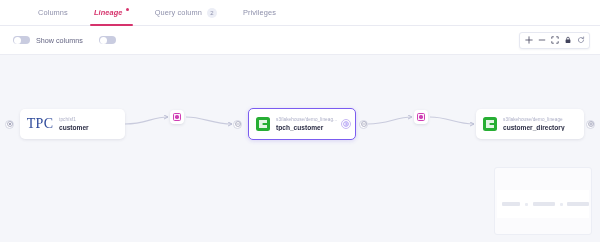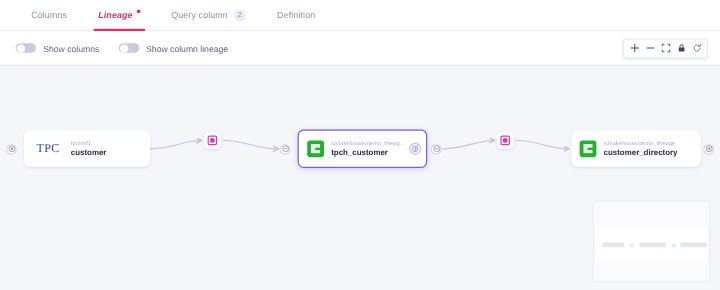--- a/index.html
+++ b/index.html
@@ -11,21 +11,21 @@
   }
 
   .app { position: relative; width: 600px; height: 242px; background:#fff; }
 
   
   .tabbar {
     position: relative;
     height: 26px;
     display: flex;
     align-items: center;
-    padding-left: 13px;
+    padding-left: 25px;
     gap: 0px;
     background: #fff;
     border-bottom: 1px solid #e9eaf2;
   }
   .tab {
     position: relative;
     display: flex;
     align-items: center;
     gap: 3px;
     font-size: 7.4px;
@@ -147,21 +147,21 @@
     color: #2b2d45;
     font-weight: bold;
     white-space: nowrap;
   }
 
   
   .logo-tpc {
     width: 26px; height: 16px;
     display: flex; align-items: center; justify-content: center;
     font-family: "Liberation Serif", serif;
-    font-size: 10px;
+    font-size: 14px;
     color: #2f4b9b;
     letter-spacing: .3px;
     flex: none;
   }
   .logo-sq {
     width: 14px; height: 14px;
     border-radius: 2.5px;
     flex: none;
     display:flex; align-items:center; justify-content:center;
   }
@@ -265,36 +265,35 @@
     <div class="tab active">
       <span>Lineage</span>
       <span class="dot"></span>
       <span class="tab-underline"></span>
     </div>
     <div class="tab">
       <span>Query column</span>
       <span class="badge">2</span>
     </div>
     <div class="tab">
-      <span>Definition</span>
+      <span>Privileges</span>
     </div>
   </div>
 
   <div class="toolbar">
     <div class="toggle-group">
       <div class="switch">
         <div class="knob"></div>
       </div>
       <div class="toggle-label">Show columns</div>
     </div>
     <div class="toggle-group">
       <div class="switch">
         <div class="knob"></div>
       </div>
-      <div class="toggle-label">Show column lineage</div>
     </div>
 
     <div class="spacer"></div>
 
     <div class="zoom-controls">
       <div class="zbtn">
         <svg width="8" height="8" viewBox="0 0 10 10">
             <path d="M5 1v8M1 5h8" stroke="#41435c" stroke-width="1" stroke-linecap="round"></path>
           </svg>
       </div>

